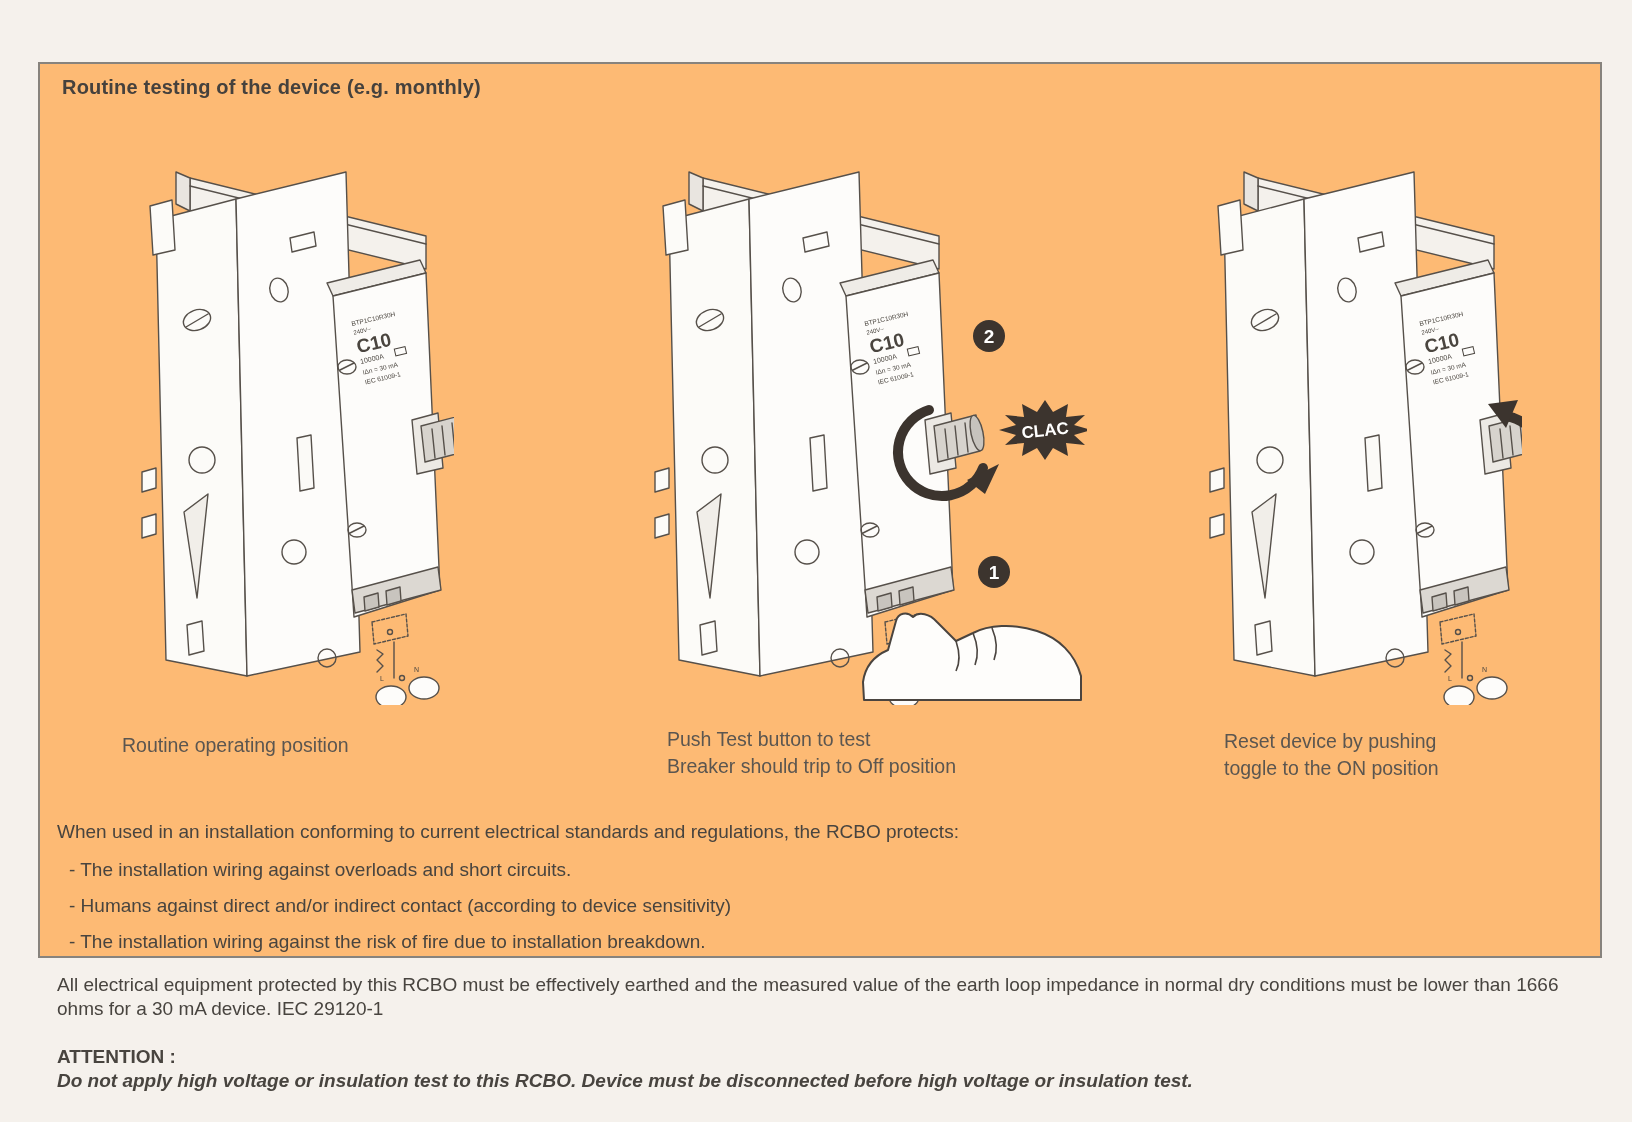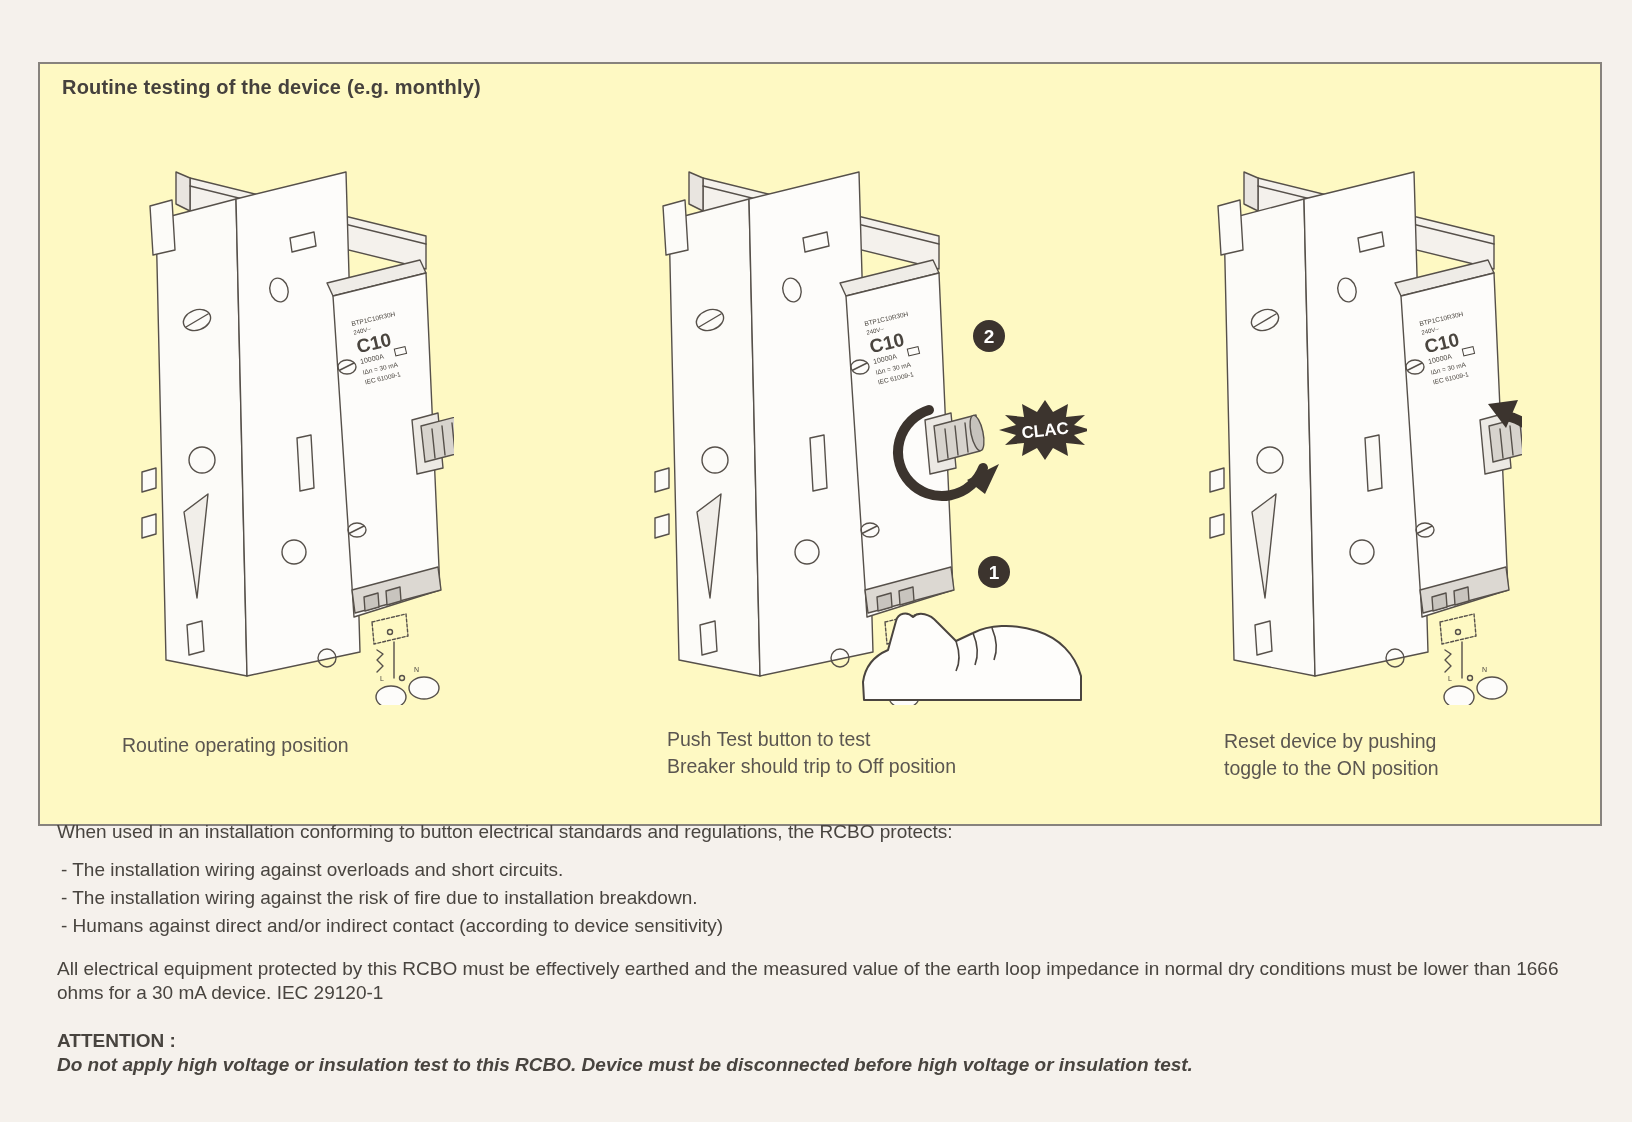--- a/index.html
+++ b/index.html
@@ -6,22 +6,22 @@
   body{
     width:1632px;height:1122px;
     background:#f5f1ec;
     font-family:"Liberation Sans","DejaVu Sans",sans-serif;
     color:#48443f;
     position:relative;
     overflow:hidden;
   }
   .frame{
     position:absolute;left:38px;top:62px;
-    width:1564px;height:764px;
-    background:#fef9c3;
+    width:1564px;height:896px;
+    background:#fdba74;
     border:2px solid #87837d;
     box-sizing:border-box;
   }
   .page-title{
     position:absolute;left:22px;top:12px;
     font-size:20px;font-weight:bold;color:#45413d;
     letter-spacing:.2px;
   }
   .panel{position:absolute;}
   .panel svg{display:block;}
@@ -29,21 +29,21 @@
     position:absolute;
     font-size:19.5px;line-height:27px;color:#5b5650;
     white-space:nowrap;
   }
   .bodytext{
     position:absolute;left:17px;top:756px;width:1516px;
     font-size:19px;line-height:24px;color:#48443f;
   }
   .bodytext p{margin:0;}
   .intro{margin-bottom:14px !important;}
-  .bullets p{margin:4px;}
+  .bullets p{margin:12px;}
   .isolator{margin-top:13px !important;}
   .earthing{margin-top:19px !important;}
   .attention-title{margin-top:24px !important;font-weight:bold;}
   .attention-text{font-weight:bold;font-style:italic;}
   .art{stroke:#56504a;stroke-width:1.4;fill:none;stroke-linejoin:round;stroke-linecap:round;}
   text{stroke:none;}
 </style>
 </head>
 <body>
 
@@ -194,24 +194,24 @@
   <div class="caption" style="left:1184px;top:664px;">
     <div>Reset device by pushing</div>
     <div>toggle to the ON position</div>
   </div>
   <div class="caption" style="left:627px;top:662px;">
     <div>Push Test button to test</div>
     <div>Breaker should trip to Off position</div>
   </div>
 
   <div class="bodytext">
-    <p class="intro">When used in an installation conforming to button electrical standards and regulations, the RCBO protects:</p>
+    <p class="intro">When used in an installation conforming to current electrical standards and regulations, the RCBO protects:</p>
     <div class="bullets">
       <p>- The installation wiring against overloads and short circuits.</p>
+      <p>- Humans against direct and/or indirect contact (according to device sensitivity)</p>
       <p>- The installation wiring against the risk of fire due to installation breakdown.</p>
-      <p>- Humans against direct and/or indirect contact (according to device sensitivity)</p>
     </div>
     <p class="earthing">All electrical equipment protected by this RCBO must be effectively earthed and the measured value of the earth loop impedance in normal dry conditions must be lower than 1666 ohms for a 30 mA device. IEC 29120-1</p>
     <p class="attention-title">ATTENTION :</p>
     <p class="attention-text">Do not apply high voltage or insulation test to this RCBO. Device must be disconnected before high voltage or insulation test.</p>
   </div>
 
 </div>
 
 </body></html>

